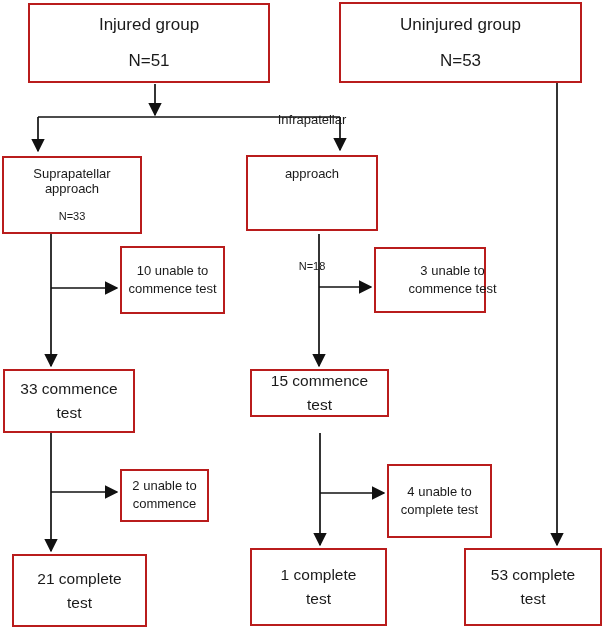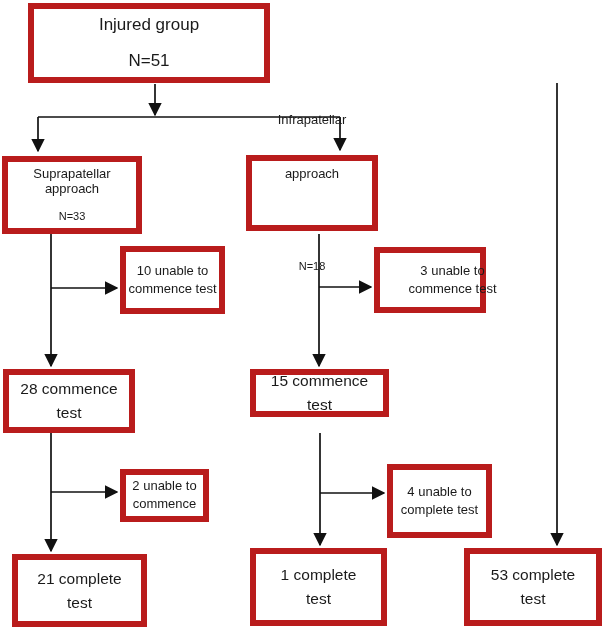--- a/index.html
+++ b/index.html
@@ -17,21 +17,21 @@
     color: #1a1a1a;
   }
   .connectors {
     position: absolute;
     left: 0; top: 0;
     width: 605px; height: 635px;
   }
   .fc-box {
     position: absolute;
     box-sizing: border-box;
-    border: 6px solid #b91c1c;
+    border: 2px solid #b91c1c;
     background: #ffffff;
     display: flex;
     flex-direction: column;
     align-items: center;
     justify-content: center;
     text-align: center;
     line-height: 1.15;
   }
   .fc-box span { display: block; white-space: nowrap; }
 
@@ -107,20 +107,25 @@
       <line x1="557" y1="83" x2="557" y2="545" marker-end="url(#arrow)"></line>
     </g>
   </svg>
 
   <div id="injured" class="fc-box box-lg">
     <span>Injured group</span>
     <span class="row-gap"></span>
     <span>N=51</span>
   </div>
 
+  <div id="uninjured" class="fc-box box-lg">
+    <span>Uninjured group</span>
+    <span class="row-gap"></span>
+    <span>N=53</span>
+  </div>
 
   <div id="supra" class="fc-box box-approach">
     <span>Suprapatellar</span>
     <span>approach</span>
     <span class="approach-gap"></span>
     <span class="n-line">N=33</span>
   </div>
 
   <div id="infra" class="fc-box box-approach">
     <span>Infrapatellar</span>
@@ -133,21 +138,21 @@
     <span>10 unable to</span>
     <span>commence test</span>
   </div>
 
   <div id="unable3" class="fc-box box-side">
     <span>3 unable to</span>
     <span>commence test</span>
   </div>
 
   <div id="commence23" class="fc-box box-md">
-    <span>28 commence</span>
+    <span>33 commence</span>
     <span>test</span>
   </div>
 
   <div id="commence15" class="fc-box box-md">
     <span>15 commence</span>
     <span>test</span>
   </div>
 
   <div id="unable2" class="fc-box box-side">
     <span>2 unable to</span>

